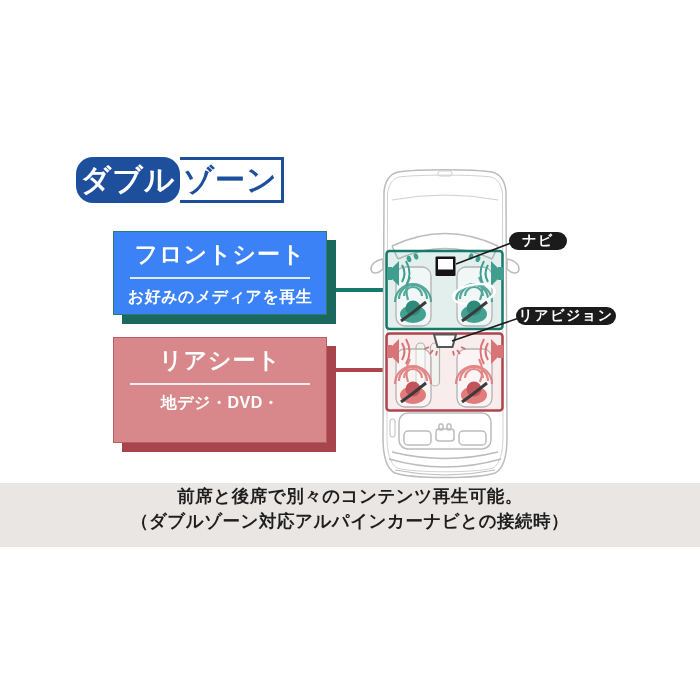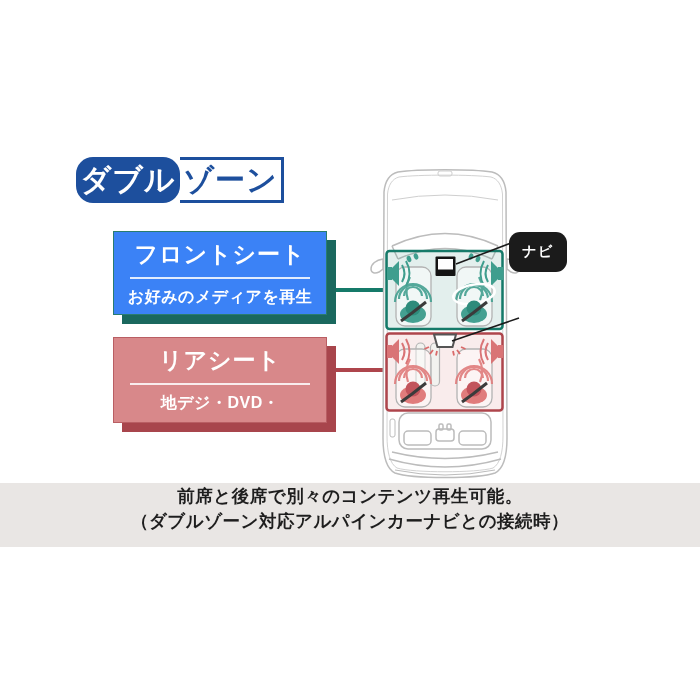--- a/index.html
+++ b/index.html
@@ -9,35 +9,35 @@
   
   .logo{position:absolute;left:76px;top:157px;width:208px;height:46px;display:flex;box-sizing:border-box;}
   .logo-left{flex:0 0 104px;background:#1d4f9d;color:#ffffff;display:flex;align-items:center;justify-content:center;
              font-size:30px;font-weight:bold;letter-spacing:1px;border-radius:17px;}
   .logo-right{flex:1;background:#ffffff;border:3px solid #1d4f9d;border-left:none;color:#1d4f9d;display:flex;
               align-items:center;justify-content:center;font-size:30px;font-weight:bold;letter-spacing:1px;box-sizing:border-box;text-align:right;}
 
   
   .info-box{position:absolute;left:113px;width:214px;color:#fff;text-align:center;box-sizing:border-box;z-index:3;}
   .front-box{top:231px;height:84px;background:#3b82f6;box-shadow:9px 9px 0 0 #1a685e;border:1px solid #2a7c6f;}
-  .rear-box{top:337px;height:86px;background:#d8888a;box-shadow:9px 9px 0 0 #a8454c;border:1px solid #b95e63;}
+  .rear-box{top:337px;height:106px;background:#d8888a;box-shadow:9px 9px 0 0 #a8454c;border:1px solid #b95e63;}
   .box-title{font-size:23px;font-weight:bold;line-height:45px;height:45px;letter-spacing:1px;}
   .box-divider{width:180px;height:0;border-top:2px solid rgba(255,255,255,0.85);margin:0 auto;}
   .box-sub{font-size:16px;font-weight:bold;line-height:21px;margin-top:7px;letter-spacing:0.5px;}
 
   
   .connector{position:absolute;height:4px;z-index:1;}
   .connector-front{left:330px;top:288px;width:58px;background:#157a69;}
   .connector-rear{left:330px;top:368px;width:58px;background:#ae454c;}
 
   
   .car-svg{position:absolute;left:0;top:0;z-index:2;}
 
   
-  .callout{position:absolute;height:40px;background:#1b1b1b;color:#ffffff;border-radius:11px;display:flex;
+  .callout{position:absolute;height:18px;background:#1b1b1b;color:#ffffff;border-radius:11px;display:flex;
            align-items:center;justify-content:center;font-size:14px;font-weight:bold;letter-spacing:1.5px;z-index:4;}
   .callout-navi{left:509px;top:232px;width:58px;}
   .callout-rearvision{left:516px;top:307px;width:100px;}
 
   
   .caption-band{position:absolute;left:0;top:483px;width:700px;height:64px;background:#e9e6e4;
                 text-align:center;color:#1e1e1e;padding-top:1px;box-sizing:border-box;z-index:3;}
   .caption-line{font-size:17.5px;font-weight:600;line-height:25px;letter-spacing:0.5px;}
 </style>
 </head>
@@ -207,19 +207,22 @@
 
     <g stroke="#1a1a1a" stroke-width="1.6">
       <line x1="456" y1="264" x2="511" y2="243"></line>
       <line x1="452" y1="341" x2="519" y2="318"></line>
     </g>
   </svg>
 
   <div class="callout callout-navi">
     <span>ナビ</span>
   </div>
+  <div class="callout callout-rearvision">
+    <span>リアビジョン</span>
+  </div>
 
   <div class="caption-band">
     <div class="caption-line">前席と後席で別々のコンテンツ再生可能。</div>
     <div class="caption-line">（ダブルゾーン対応アルパインカーナビとの接続時）</div>
   </div>
 
 </div>
 
 </body></html>

